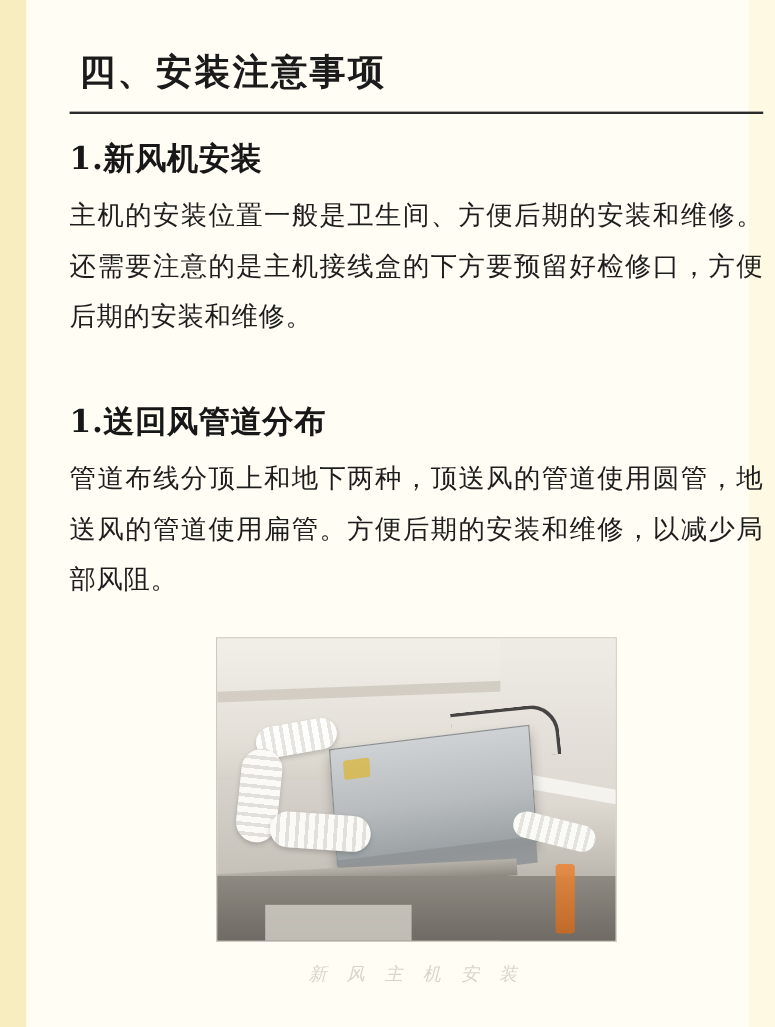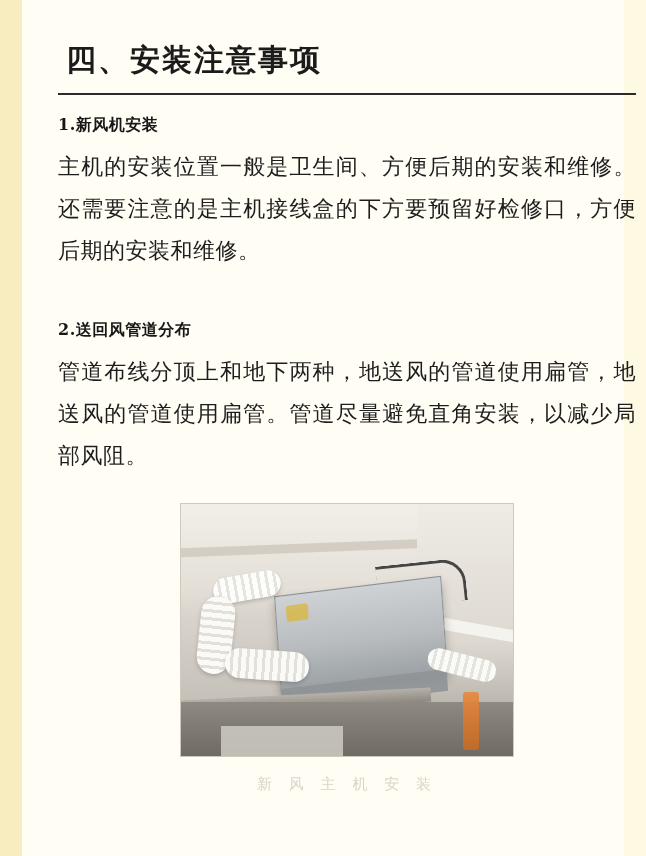--- a/index.html
+++ b/index.html
@@ -56,38 +56,39 @@
   .title-rule {
     width: 578px;
     height: 2px;
     background: #2b2b2b;
     margin-bottom: 20px;
   }
   .section {
     margin-bottom: 26px;
   }
   .section-heading {
-    font-size: 16px;
+    font-size: 26px;
     font-weight: bold;
     color: #171717;
     margin: 0 0 10px 0;
     letter-spacing: 0.5px;
   }
   .section-body {
     font-size: 22px;
     line-height: 42px;
     color: #1d1d1d;
     margin: 0;
     text-align: justify;
     letter-spacing: 0.5px;
   }
   .spacer-1 { height: 22px; }
   .figure {
     margin: 18px 0 0 0;
     text-align: center;
+    font-style: italic;
   }
   .photo {
     position: relative;
     display: inline-block;
     width: 332px;
     height: 252px;
     background: linear-gradient(180deg, #e9e6e0 0%, #d8d4cd 45%, #b9b3aa 100%);
     overflow: hidden;
     border: 1px solid #cfc9bf;
   }
@@ -254,22 +255,22 @@
       <div class="title-rule"></div>
 
       <div class="section">
         <h2 class="section-heading">1.新风机安装</h2>
         <p class="section-body">主机的安装位置一般是卫生间、方便后期的安装和维修。还需要注意的是主机接线盒的下方要预留好检修口，方便后期的安装和维修。</p>
       </div>
 
       <div class="spacer-1"></div>
 
       <div class="section">
-        <h2 class="section-heading">2.送回风管道分布</h2>
-        <p class="section-body">管道布线分顶上和地下两种，地送风的管道使用扁管，地送风的管道使用扁管。管道尽量避免直角安装，以减少局部风阻。</p>
+        <h2 class="section-heading">1.送回风管道分布</h2>
+        <p class="section-body">管道布线分顶上和地下两种，顶送风的管道使用圆管，地送风的管道使用扁管。方便后期的安装和维修，以减少局部风阻。</p>
       </div>
 
       <div class="figure">
         <div class="photo">
           <div class="ph-ceiling">
             <div class="ph-ceiling-beam"></div>
           </div>
           <div class="ph-wall-right"></div>
           <div class="ph-cables"></div>
           <div class="ph-pipe-white-long"></div>

